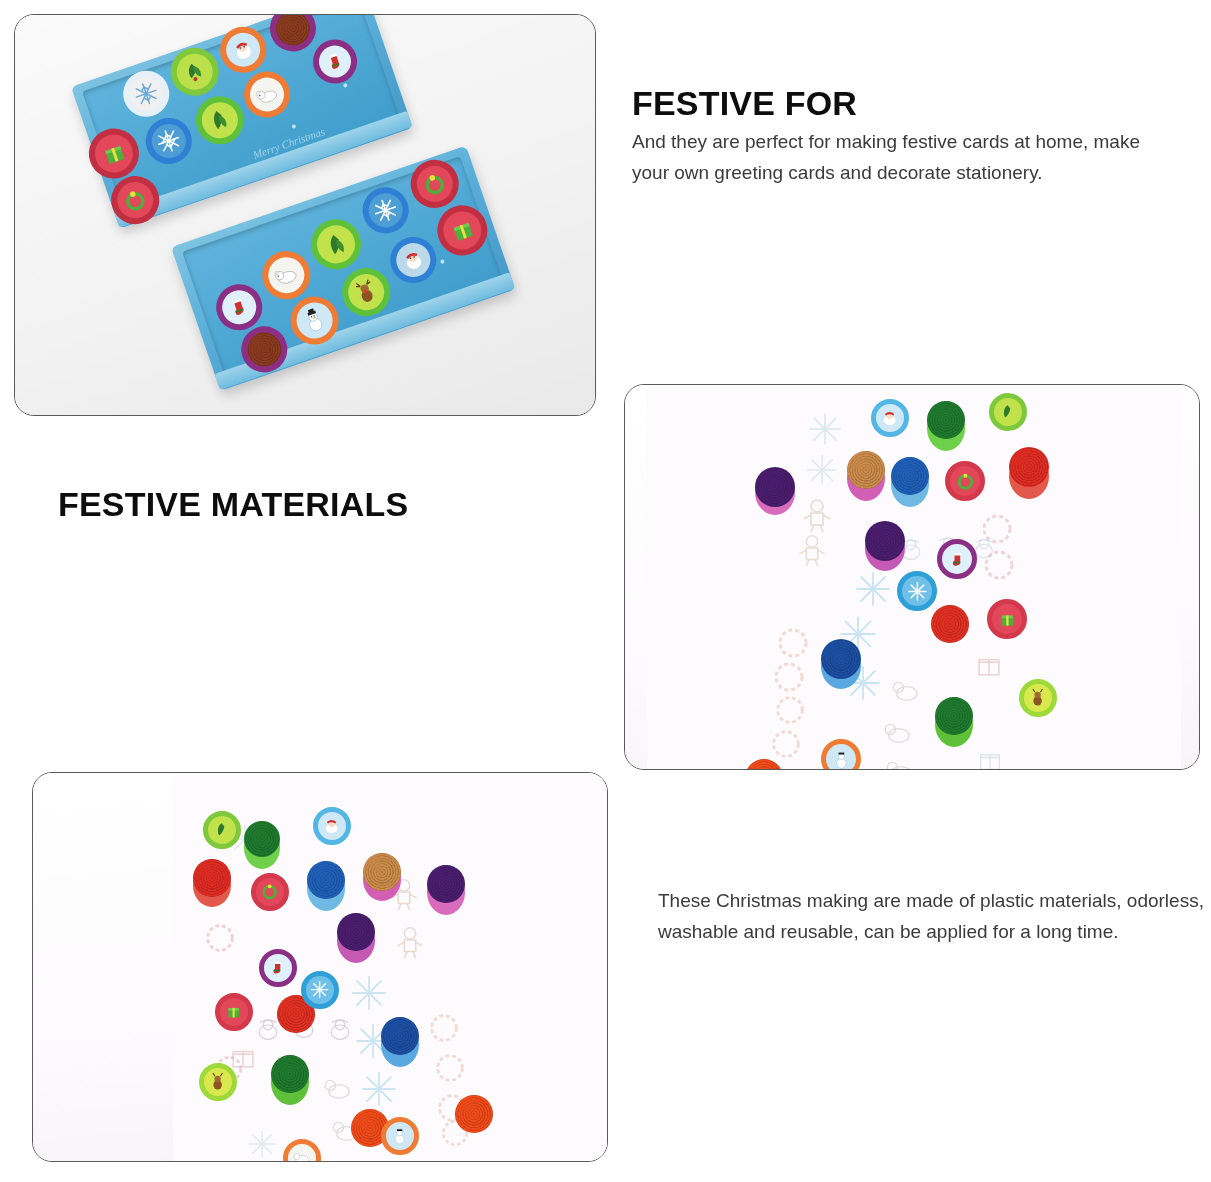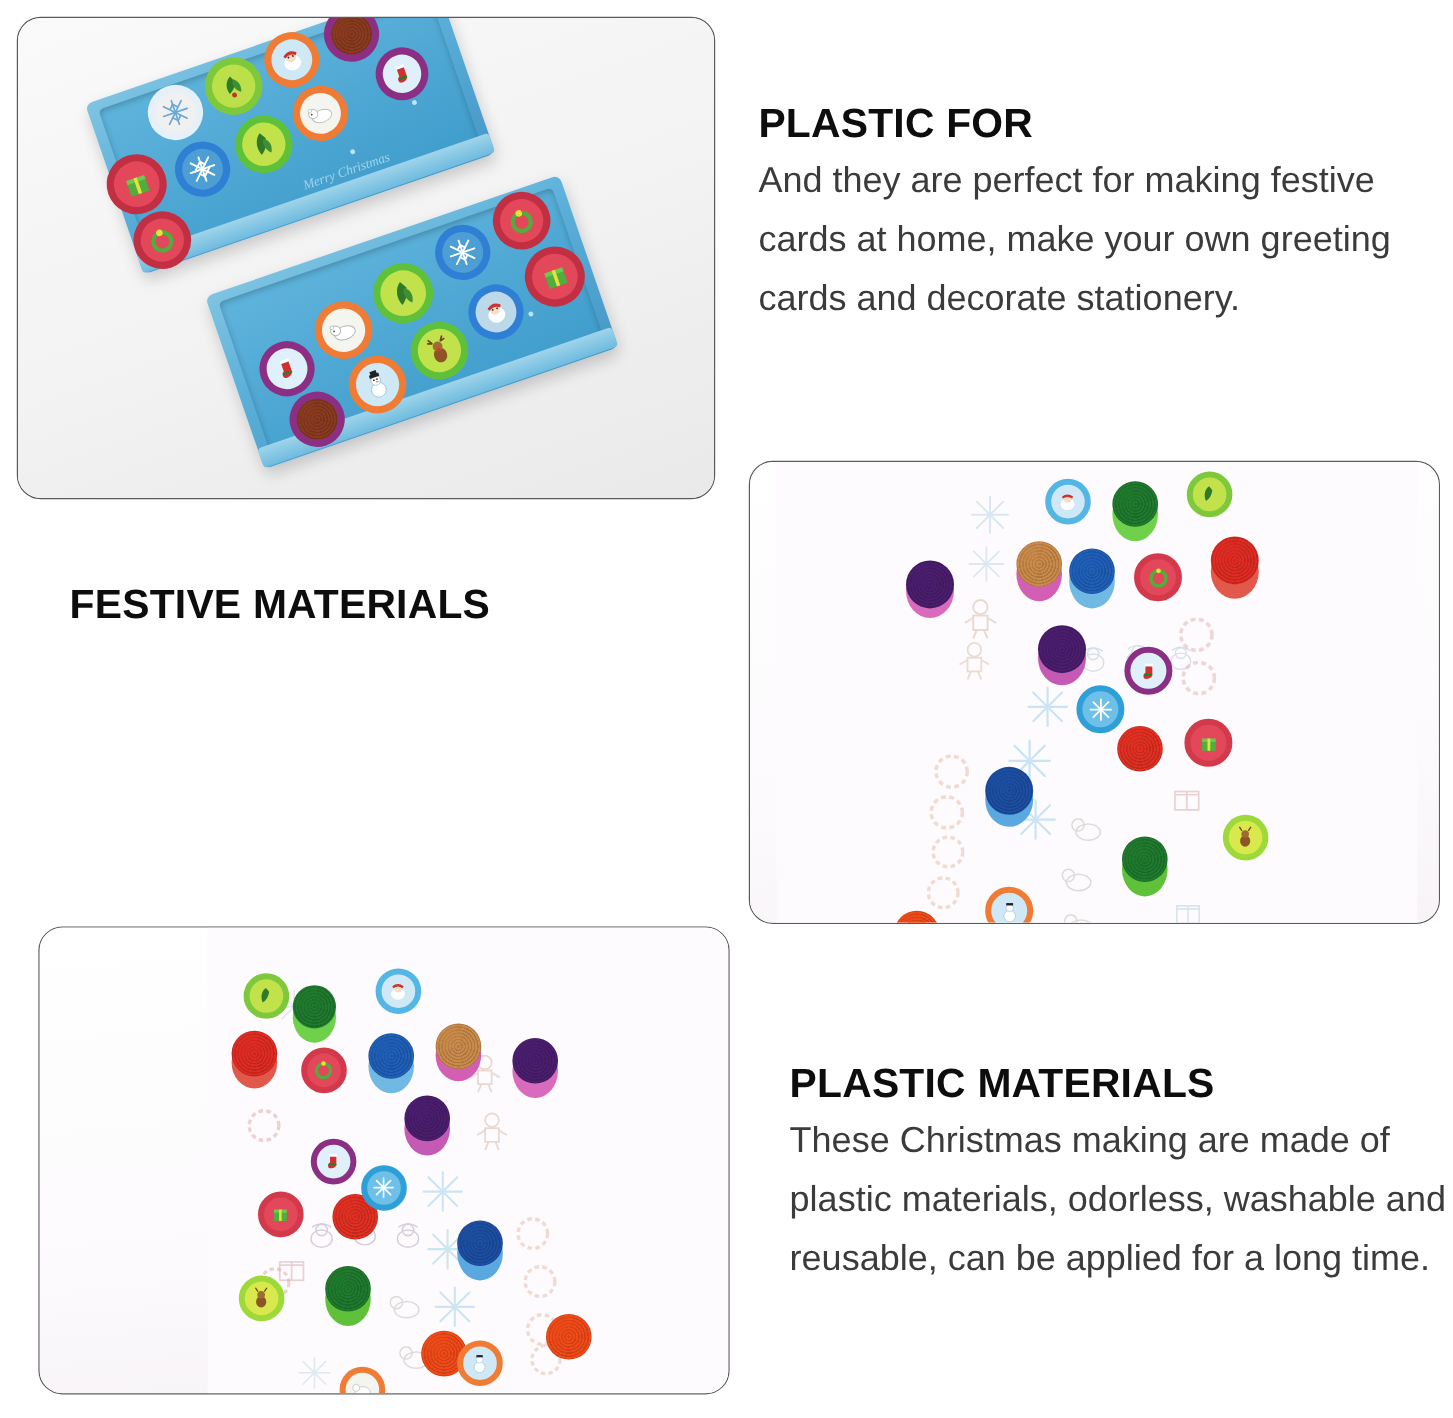--- a/index.html
+++ b/index.html
@@ -31,21 +31,21 @@
   .tb-head{
     font-weight:bold;
     font-size:34px;
     letter-spacing:0.2px;
     color:#0d0d0d;
     line-height:1.04;
     margin:0 0 6px 0;
     white-space:nowrap;
   }
   .tb-body{
-    font-size:30px;
+    font-size:19px;
     line-height:1.62;
     color:#3b3b3b;
     margin:0;
     font-weight:normal;
   }
   #text-perfect-for{left:632px;top:86px;width:548px;}
   #text-festive{left:58px;top:487px;width:556px;}
   #text-plastic{left:658px;top:886px;width:548px;}
 
   
@@ -287,30 +287,29 @@
             <rect x="9" y="14" width="22" height="17" fill="#4fae3d"></rect>
             <rect x="9" y="12" width="22" height="5" fill="#6cc94f"></rect>
             <rect x="18" y="12" width="4" height="19" fill="#e9e03c"></rect>
           </svg>
         </div>
       </div>
     </div>
   </div>
 
   <div class="text-block" id="text-perfect-for">
-    <h2 class="tb-head">PLASTIC FOR</h2>
+    <h2 class="tb-head">FESTIVE FOR</h2>
     <p class="tb-body">And they are perfect for making festive cards at home, make your own greeting cards and decorate stationery.</p>
   </div>
 
   <div class="text-block" id="text-festive">
     <h2 class="tb-head">FESTIVE MATERIALS</h2>
   </div>
 
   <div class="text-block" id="text-plastic">
-    <h2 class="tb-head">PLASTIC MATERIALS</h2>
     <p class="tb-body">These Christmas making are made of plastic materials, odorless, washable and reusable, can be applied for a long time.</p>
   </div>
 
   <div class="photo-card" id="photo-scatter-right">
     <div class="photo-inner" style="background:linear-gradient(175deg,#ffffff 0%,#fdfbfd 60%,#f8f4f8 100%);">
 
       <div style="position:absolute;left:22px;top:0;right:18px;bottom:-8px;background:#fdfbfd;"></div>
 
       <div class="imprint" style="left:180px;top:24px;width:40px;height:40px;">
         <svg viewBox="0 0 40 40">

